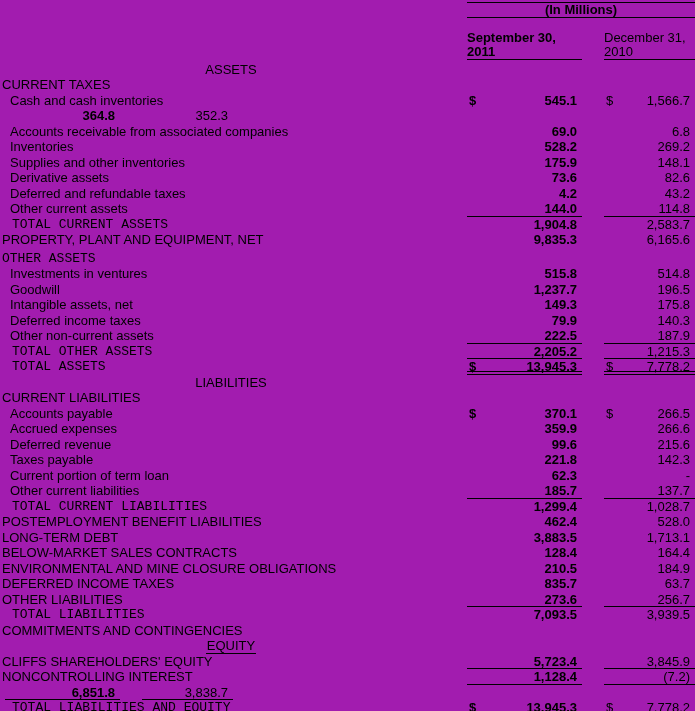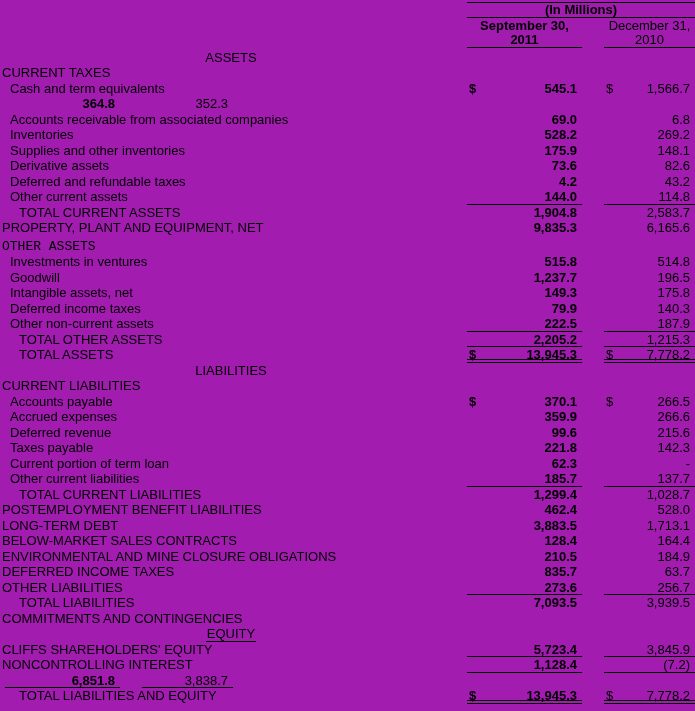--- a/index.html
+++ b/index.html
@@ -15,33 +15,33 @@
   }
   
   .hdr-units {
     margin-left: 467px; width: 228px;
     border-top: 1.5px solid #000;
     border-bottom: 1.5px solid #000;
     text-align: center; font-weight: bold;
     height: 16px; line-height: 14.5px;
   }
   .hdr-dates { display: flex; margin-left: 467px; }
-  .hdr-col { text-align: center; border-bottom: 1.5px solid #000; padding-top: 1px; height: 29.5px; }
+  .hdr-col { text-align: left; border-bottom: 1.5px solid #000; padding-top: 1px; height: 29.5px; margin-top: 12px; }
   .hdr-col.c1 { width: 115px; font-weight: bold; }
   .hdr-gap { width: 22px; }
   .hdr-col.c2 { width: 91px; }
   .hdr-line { height: 13.5px; line-height: 13.5px; white-space: nowrap; }
   
   .rows { margin-top: 2px; }
   .row { display: flex; height: 15.5px; line-height: 15.2px; }
   .lbl { width: 462px; white-space: nowrap; overflow: hidden; }
   .row.center .lbl { text-align: center; }
   .row.center .lbl span { border-bottom: 1.2px solid #000; padding: 0 1px; }
   .row.item  .lbl { padding-left: 10px; }
-  .row.total .lbl { padding-left: 19px; }
+  .row.total .lbl { padding-left: 12px; font-family: Liberation Mono, monospace; }
   .row.group .lbl, .row.caps .lbl { padding-left: 2px; }
   .val { position: relative; display: flex; justify-content: flex-end; }
   .val.c1 { width: 115px; margin-left: 5px; font-weight: bold; }
   .val.c2 { width: 91px; margin-left: 22px; font-weight: normal; }
   .val .num { padding-right: 5px; }
   .val .dollar { position: absolute; left: 2px; top: 0; }
   .val.u1 { border-bottom: 1.5px solid #000; }
   .val.u2 { border-bottom: 4.5px double #000; }
 </style>
 </head>
@@ -61,21 +61,21 @@
     </div>
   </div>
   <div class="rows">
       <div class="row center">
         <div class="lbl"><span>ASSETS</span></div>
       </div>
       <div class="row group">
         <div class="lbl">CURRENT TAXES</div>
       </div>
       <div class="row item">
-        <div class="lbl">Cash and term equivalents</div>
+        <div class="lbl">Cash and cash inventories</div>
         <div class="val c1">
           <span class="dollar">$</span>
           <span class="num">545.1</span>
         </div>
         <div class="val c2">
           <span class="dollar">$</span>
           <span class="num">1,566.7</span>
         </div>
       </div>
       <div class="row item">

